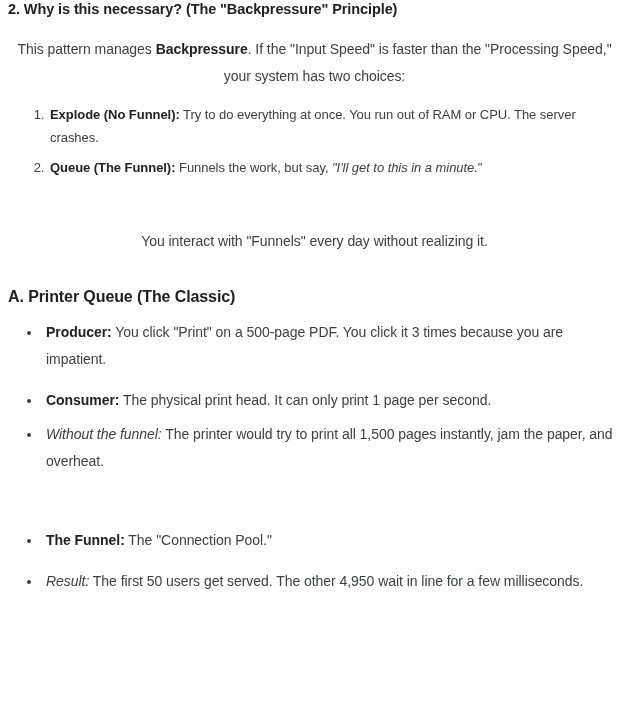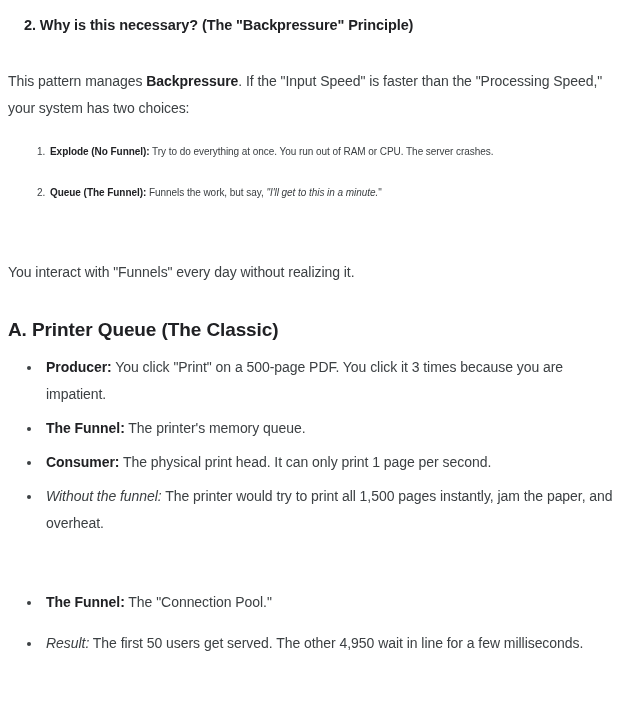--- a/index.html
+++ b/index.html
@@ -20,53 +20,54 @@
   .doc {
     padding: 0 4px 0 8px;
   }
 
   
   .h-section {
     font-size: 14.5px;
     font-weight: 700;
     color: #202124;
     line-height: 1.35;
-    margin: 16px;
+    margin: 0;
     padding: 0;
     letter-spacing: -0.1px;
   }
   .h-sub {
-    font-size: 19px;
+    font-size: 16px;
     font-weight: 700;
     color: #202124;
     line-height: 1.35;
     margin: 0;
     padding: 0;
     letter-spacing: -0.1px;
   }
 
   
   .para {
     font-size: 14px;
     line-height: 27px;
     color: #3c4043;
     margin: 0;
     padding: 0;
     letter-spacing: -0.05px;
+    text-align: center;
   }
 
   
   ol.num-list {
     margin: 0;
     padding: 0 0 0 40px;
     list-style: decimal;
   }
   ol.num-list > li {
-    font-size: 10px;
-    line-height: 34px;
+    font-size: 13px;
+    line-height: 23px;
     color: #3c4043;
     letter-spacing: -0.05px;
     padding-left: 2px;
   }
   ol.num-list > li::marker {
     color: #3c4043;
     font-weight: 400;
   }
 
   ul.bul-list {
@@ -138,21 +139,20 @@
 
   <div class="sp-section-gap"></div>
 
   <h3 class="h-sub">A. Printer Queue (The Classic)</h3>
 
   <div class="sp-after-h2"></div>
 
   <ul class="bul-list">
     <li><span class="b">Producer:</span><span> You click "Print" on a 500-page PDF. You click it 3 times because you are impatient.</span></li>
     <div class="sp-li"></div>
-    <li><span class="b">The Funnel:</span><span> The printer's memory queue.</span></li>
     <div class="sp-li"></div>
     <li><span class="b">Consumer:</span><span> The physical print head. It can only print 1 page per second.</span></li>
     <div class="sp-li"></div>
     <li><span class="i">Without the funnel:</span><span> The printer would try to print all 1,500 pages instantly, jam the paper, and overheat.</span></li>
   </ul>
 
   <div class="sp-block-lg"></div>
 
 
   <div class="sp-after-h2"></div>

